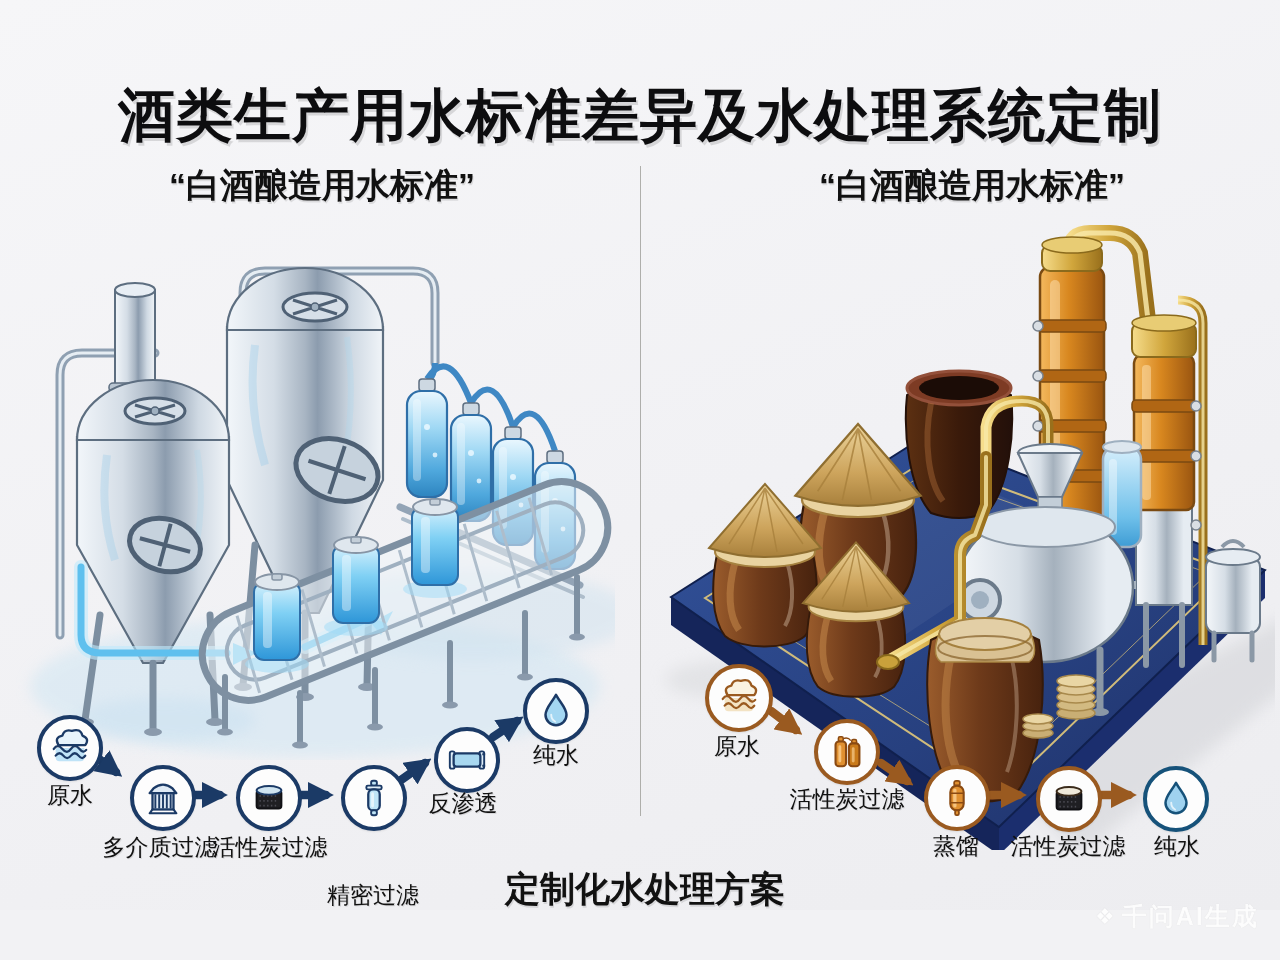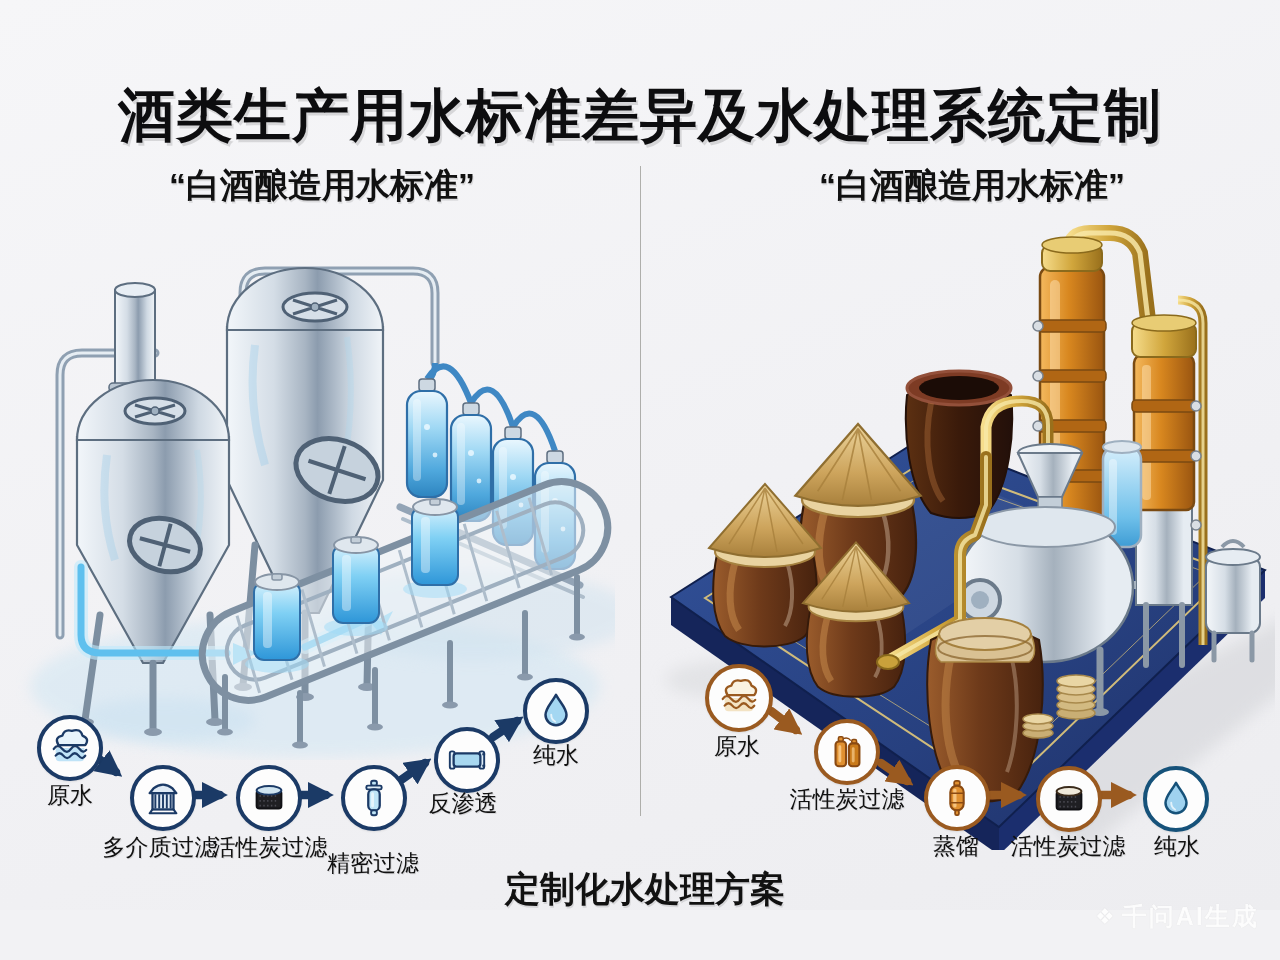--- a/index.html
+++ b/index.html
@@ -464,21 +464,21 @@
 
   <div class="node" style="left:341px;top:765px;--ring:#1b3a66">
     <svg viewBox="0 0 44 44">
       <rect x="19" y="4" width="6" height="5" rx="2" fill="#bfe4f6" stroke="#1b3a66" stroke-width="2"></rect>
       <rect x="14" y="9" width="16" height="4" rx="1.5" fill="#dfeef8" stroke="#1b3a66" stroke-width="2"></rect>
       <rect x="16" y="13" width="12" height="22" rx="5" fill="#bfe4f6" stroke="#1b3a66" stroke-width="2.4"></rect>
       <rect x="19" y="16" width="3" height="16" rx="1.5" fill="#fff" opacity=".6"></rect>
       <rect x="19" y="35" width="6" height="5" rx="2" fill="#bfe4f6" stroke="#1b3a66" stroke-width="2"></rect>
     </svg>
   </div>
-  <div class="nlabel" style="left:373px;top:848px">精密过滤</div>
+  <div class="nlabel" style="left:373px;top:880px">精密过滤</div>
 
   <div class="node" style="left:434px;top:727px;--ring:#1b3a66">
     <svg viewBox="0 0 44 44">
       <rect x="4" y="13" width="5" height="18" rx="2" fill="#dfeef8" stroke="#1b3a66" stroke-width="2"></rect>
       <rect x="35" y="13" width="5" height="18" rx="2" fill="#dfeef8" stroke="#1b3a66" stroke-width="2"></rect>
       <rect x="8" y="15" width="28" height="14" rx="3" fill="#a8d8f0" stroke="#1b3a66" stroke-width="2.4"></rect>
       <path d="M38,16 h3 M38,28 h3" stroke="#1b3a66" stroke-width="2"></path>
     </svg>
   </div>
   <div class="nlabel" style="left:463px;top:788px">反渗透</div>

